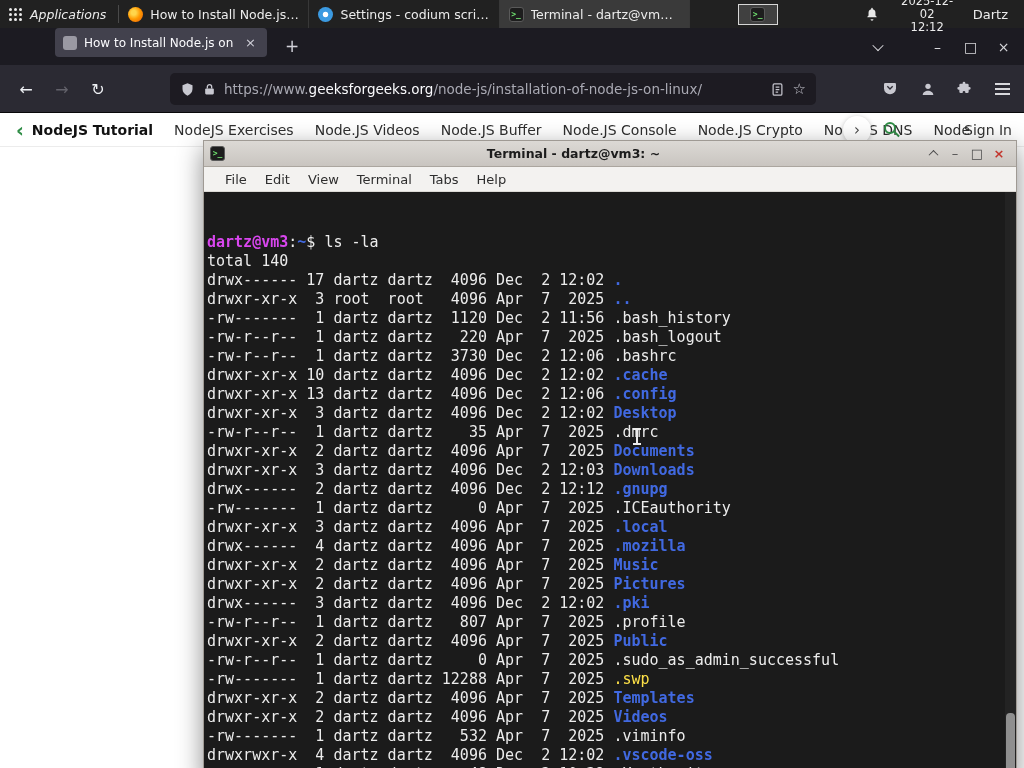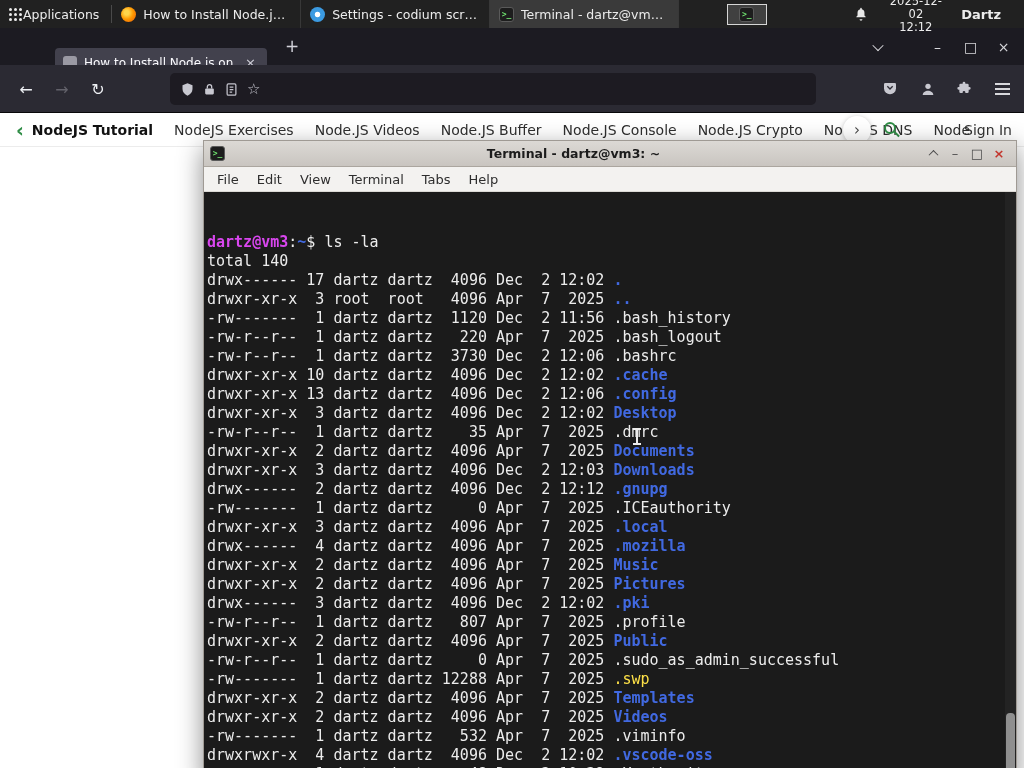--- a/index.html
+++ b/index.html
@@ -3,43 +3,43 @@
 <meta charset="utf-8">
 <style>
   * { margin:0; padding:0; box-sizing:border-box; }
   html,body { width:1024px; height:768px; overflow:hidden; background:#ffffff;
               font-family:"DejaVu Sans", sans-serif; }
   .screen { position:absolute; inset:0; width:1024px; height:768px; }
 
   
   .panel { position:absolute; left:0; top:0; width:1024px; height:28px; background:#212121;
            color:#ececec; display:flex; align-items:center; z-index:30; font-size:12.5px; }
-  .apps-btn { display:flex; align-items:center; padding:0 12px 0 8px; height:100%; cursor:default; }
+  .apps-btn { display:flex; align-items:center; gap:7px; padding:0 12px 0 8px; height:100%; cursor:default;font-style:italic; }
   .panel-sep { width:1px; height:18px; background:#4a4a4a; }
   .task { width:200px; height:100%; display:flex; align-items:center; gap:7px; padding:0 9px;
           border-right:1px solid #383838; overflow:hidden; white-space:nowrap; }
   .task .lbl { overflow:hidden; text-overflow:ellipsis; }
   .task.active { background:#3a3a3a; }
   .ff-icon { width:15px; height:15px; border-radius:50%; flex:none;
              background:radial-gradient(circle at 38% 38%, #ffd54b 0 18%, #ff9800 50%, #e8590c 100%); }
   .codium-icon { width:15px; height:15px; border-radius:50%; flex:none;
              background:radial-gradient(circle at 50% 50%, #ffffff 0 22%, #3b9ae1 30% 100%); }
   .term-icon { width:15px; height:15px; flex:none; background:#1d1d1d; border:1px solid #5a5a5a;
                border-radius:3px; color:#6fe26f; font:bold 8px/13px "DejaVu Sans Mono",monospace;
                text-align:center; }
   .pager { margin-left:48px; width:42px; height:21px; border:1px solid #d6d6d6;
            background:rgba(255,255,255,.14); display:flex; align-items:center; justify-content:center; }
   .bell-wrap { margin-left:86px; display:flex; align-items:center; }
   .clock { margin-left:16px; text-align:center; font-size:11.5px; line-height:13px; }
-  .panel-user { margin-left:14px; margin-right:23px; font-size:13px;font-weight:bold; }
+  .panel-user { margin-left:14px; margin-right:16px; font-size:13px; }
 
   
   .browser { position:absolute; left:0; top:28px; width:1024px; height:740px; background:#ffffff; }
   .tabbar { position:absolute; left:0; top:0; width:100%; height:37px; background:#1c1b22; }
-  .tab { position:absolute; left:55px; top:20px; width:212px; height:29px; background:#42414d;
+  .tab { position:absolute; left:55px; top:0; width:212px; height:29px; background:#42414d;
          border-radius:4px; display:flex; align-items:center; gap:7px; padding:0 8px; color:#fbfbfe; }
   .favicon { width:14px; height:14px; border-radius:3px; background:#9a99a3; flex:none; }
   .tab-title { flex:1; font-size:12px; overflow:hidden; white-space:nowrap; }
   .tab-close { color:#cfcfd8; font-size:13px; line-height:13px; padding:1px 3px; border-radius:3px; }
   .newtab { position:absolute; left:280px; top:7px; width:24px; height:24px; color:#d2d2da;
             font-size:17px; text-align:center; line-height:23px; border-radius:4px; }
   .tab-right { position:absolute; right:4px; top:4px; height:29px; display:flex; align-items:center; }
   .icon-btn { width:30px; height:26px; display:flex; align-items:center; justify-content:center;
               color:#d8d8dc; font-size:13px; border-radius:4px; }
   .chev-down { width:8px; height:8px; border-right:1.7px solid #d8d8dc; border-bottom:1.7px solid #d8d8dc;
@@ -84,21 +84,21 @@
   .t-titlebar { height:26px; background:linear-gradient(#dcd9d5,#c9c5c0); border-bottom:1px solid #aba69f;
                 display:flex; align-items:center; padding:0 6px; flex:none; }
   .t-title { flex:1; text-align:center; font-size:12.5px; font-weight:bold; color:#1c1c1c;
              white-space:nowrap; overflow:hidden; }
   .t-btn { width:22px; height:19px; display:flex; align-items:center; justify-content:center;
            color:#4a4a4a; font-size:13px; }
   .t-btn.close { color:#c3342b; font-weight:bold; }
   .chev-up { width:7px; height:7px; border-left:1.7px solid #4a4a4a; border-top:1.7px solid #4a4a4a;
              transform:rotate(45deg) translate(1px,1px); }
   .t-menubar { height:25px; background:#f3f2f0; border-bottom:1px solid #dcd9d5; display:flex;
-               align-items:center; padding-left:4px; flex:none; }
+               align-items:center; padding-left:12px; flex:none; }
   .tmenu-item { font-size:13px; color:#2e2e2e; padding:0 9px; }
   .t-content { flex:1; background:#1b1b1b; position:relative; overflow:hidden;
                font-family:"DejaVu Sans Mono", monospace; font-size:15px; line-height:19px;
                color:#ececec; padding:3px 0 0 3px; white-space:pre; }
   .tline { white-space:pre; }
   .c-green { color:#d946ef; }
   .c-blue  { color:#4169e1; }
   .c-dim   { color:#fde047; }
   .b { font-weight:bold; }
   .t-scroll-track { position:absolute; right:0; top:0; width:11px; height:100%; background:#232323; }
@@ -198,20 +198,21 @@
           <svg width="15" height="15" viewBox="0 0 24 24">
               <path d="M12 2 4 5v6c0 5 3.4 8.6 8 11 4.6-2.4 8-6 8-11V5z" fill="#c8c8d0"></path>
             </svg>
         </span>
         <span class="nb-ico">
           <svg width="13" height="13" viewBox="0 0 24 24">
               <path d="M8 10V7a4 4 0 0 1 8 0v3" stroke="#c8c8d0" stroke-width="2.4" fill="none"></path>
               <rect x="4" y="10" width="16" height="11" rx="2" fill="#c8c8d0"></rect>
             </svg>
         </span>
+        <span class="url-text"><span>https://www.</span><span class="domain">geeksforgeeks.org</span><span>/node-js/installation-of-node-js-on-linux/</span></span>
         <span class="nb-ico">
           <svg width="15" height="15" viewBox="0 0 24 24">
               <rect x="5" y="3" width="14" height="18" rx="2" fill="none" stroke="#c3c3cc" stroke-width="2"></rect>
               <path d="M9 8h6M9 12h6M9 16h4" stroke="#c3c3cc" stroke-width="2"></path>
             </svg>
         </span>
         <span class="nb-ico star">☆</span>
       </div>
 
       <div class="nav-btn" style="left:874px">

